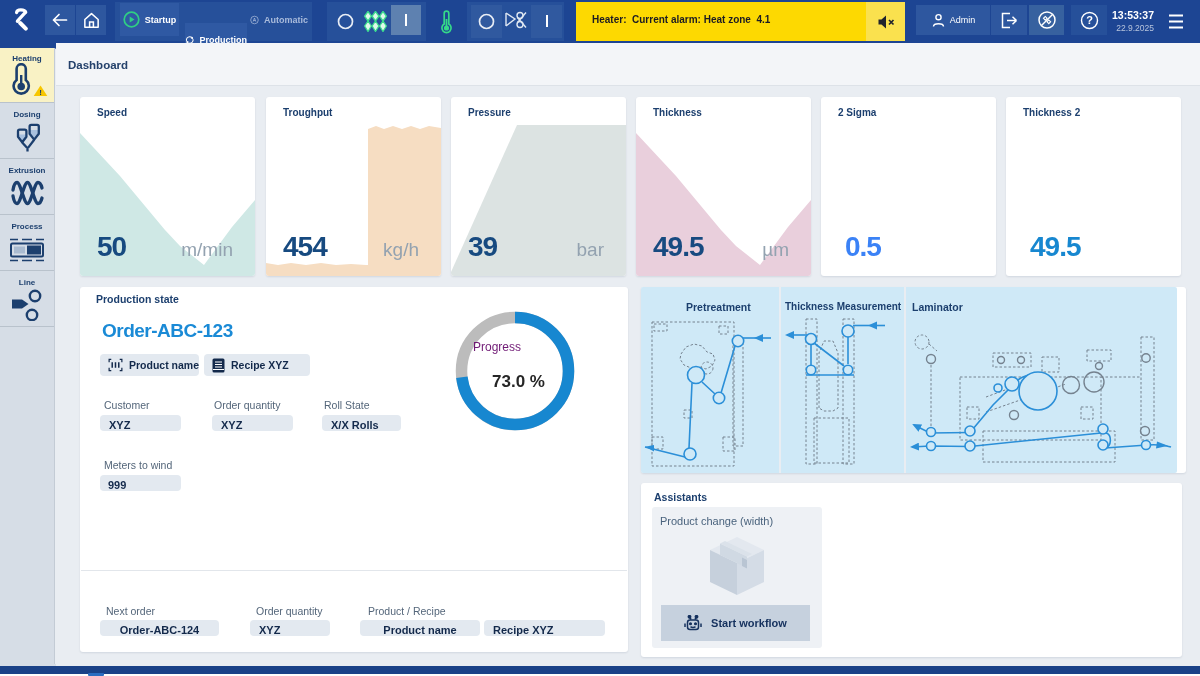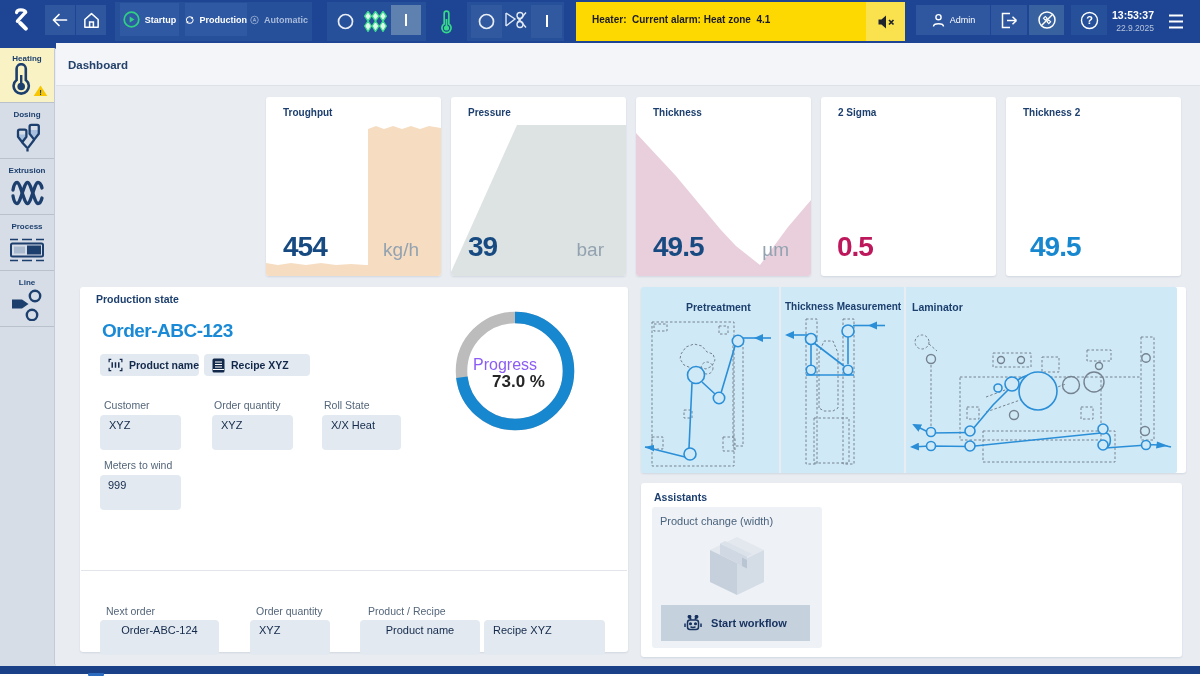--- a/index.html
+++ b/index.html
@@ -15,21 +15,21 @@
   
   #sidebar { position:absolute; left:0; top:43px; width:55px; height:623px; background:#d6dde6; border-right:1px solid #c3cbd5; }
   .sitem { position:absolute; left:0; width:54px; height:55px; border-bottom:1px solid #b9c2cc; text-align:center; }
   .sitem .slabel { font-size:8px; color:#1c3f6e; margin-top:6px; font-weight:bold;}
   
   .card { position:absolute; background:#fff; border-radius:3px; box-shadow:0 1px 2px rgba(40,60,90,.12); }
   .kpi-title { position:absolute; left:17px; top:10px; font-size:10px; font-weight:bold; color:#1c3f6e; }
   .kpi-val { position:absolute; left:17px; bottom:13px; font-size:28px; font-weight:bold; color:#174a80; letter-spacing:-1px; }
   .kpi-unit { position:absolute; right:22px; bottom:15px; font-size:19px; color:#93a2b0; }
   .flabel { position:absolute; font-size:10.5px; color:#54667a; }
-  .ffield { position:absolute; height:35px; background:#e3e9f0; border-radius:4px; font-size:11px; font-weight:normal; color:#13294b; line-height:21px; padding-left:9px; }
+  .ffield { position:absolute; height:16px; background:#e3e9f0; border-radius:4px; font-size:11px; font-weight:bold; color:#13294b; line-height:21px; padding-left:9px; }
   .chip { position:absolute; height:22px; background:#e3e9f0; border-radius:4px; display:flex; align-items:center; gap:6px; padding:0 0 0 8px; font-size:10.5px; font-weight:bold; color:#13294b; white-space:nowrap; }
 </style>
 </head>
 <body>
 <div id="app">
 
 <div id="topbar">
 
   <svg class="abs" style="left:14px;top:8px" width="16" height="23" viewBox="0 0 16 23">
     <g stroke="#fff" fill="none" stroke-linecap="round">
@@ -52,21 +52,21 @@
   </div>
 
   <div class="tgroup" style="left:115px;width:197px;"></div>
   <div class="gbtn" style="left:120px;width:59px;">
     <svg width="17" height="17" viewBox="0 0 17 17">
           <circle cx="8.5" cy="8.5" r="7.3" stroke="#2fcf84" stroke-width="1.7" fill="none"></circle>
           <path d="M6.7 5.4 L11.5 8.5 L6.7 11.6 Z" fill="#2fcf84"></path>
         </svg>
     <span>Startup</span>
   </div>
-  <div class="gbtn" style="left:185px;width:62px;">
+  <div class="gbtn" style="left:185px;width:62px;margin-top:20px;">
     <svg width="16" height="16" viewBox="0 0 16 16">
           <path d="M2.6 9.6 A5.6 5.6 0 0 1 8 2.4 C10.3 2.4 12.3 3.7 13.2 5.6 M13.4 6.4 A5.6 5.6 0 0 1 8 13.6 C5.7 13.6 3.7 12.3 2.8 10.4" stroke="#fff" stroke-width="1.7" fill="none"></path>
           <path d="M13.2 2.6 L13.3 6.6 L9.6 5.2 Z" fill="#fff"></path>
           <path d="M2.8 13.4 L2.7 9.4 L6.4 10.8 Z" fill="#fff"></path>
         </svg>
     <span>Production</span>
   </div>
   <div class="gbtn" style="left:250px;width:58px;background:#26509a;color:#a9bbdb;">
     <svg width="18" height="18" viewBox="0 0 18 18">
           <circle cx="9" cy="9" r="7.6" stroke="#a9bbdb" stroke-width="1.5" fill="none"></circle>
@@ -209,20 +209,28 @@
   <svg width="34" height="32" viewBox="0 0 34 32" style="margin-top:2px">
     <circle cx="25" cy="7" r="5.2" stroke="#1c3f6e" stroke-width="2.4" fill="none"></circle>
     <circle cx="22" cy="26" r="5.2" stroke="#1c3f6e" stroke-width="2.4" fill="none"></circle>
     <path d="M2 10.5 H12 L18.5 15 L12 19.5 H2 Z" fill="#1c3f6e"></path>
   </svg>
 </div>
 
 <div class="abs" style="left:56px;top:43px;width:1144px;height:43px;background:#f3f5f8;border-bottom:1px solid #dde2e8;"></div>
 <div class="abs" style="left:68px;top:59px;font-size:11.5px;font-weight:bold;color:#24416b;">Dashboard</div>
 
+<div class="card" style="left:80px;top:97px;width:175px;height:179px;overflow:hidden;">
+  <svg class="abs" style="left:0;top:0" width="175" height="179" viewBox="0 0 175 179" preserveAspectRatio="none">
+    <polygon points="0,36 40,79 85,133 100,149 124,168 152,130 175,103 175,179 0,179" fill="#cfe8e5"></polygon>
+  </svg>
+  <div class="kpi-title">Speed</div>
+  <div class="kpi-val">50</div>
+  <div class="kpi-unit">m/min</div>
+</div>
 <div class="card" style="left:266px;top:97px;width:175px;height:179px;overflow:hidden;">
   <svg class="abs" style="left:0;top:0" width="175" height="179" viewBox="0 0 175 179" preserveAspectRatio="none">
     <polygon points="0,166 12,168 25,166 40,168 55,166 70,168 85,167 100,168 102,168 102,32 110,29 118,32 127,29 136,32 145,29 154,32 163,29 175,31 175,179 0,179" fill="#f6ddc2"></polygon>
   </svg>
   <div class="kpi-title">Troughput</div>
   <div class="kpi-val">454</div>
   <div class="kpi-unit">kg/h</div>
 </div>
 <div class="card" style="left:451px;top:97px;width:175px;height:179px;overflow:hidden;">
   <svg class="abs" style="left:0;top:0" width="175" height="179" viewBox="0 0 175 179" preserveAspectRatio="none">
@@ -235,21 +243,21 @@
 <div class="card" style="left:636px;top:97px;width:175px;height:179px;overflow:hidden;">
   <svg class="abs" style="left:0;top:0" width="175" height="179" viewBox="0 0 175 179" preserveAspectRatio="none">
     <polygon points="0,36 40,79 85,133 100,149 124,168 152,130 175,103 175,179 0,179" fill="#e9cfdc"></polygon>
   </svg>
   <div class="kpi-title">Thickness</div>
   <div class="kpi-val">49.5</div>
   <div class="kpi-unit">µm</div>
 </div>
 <div class="card" style="left:821px;top:97px;width:175px;height:179px;">
   <div class="kpi-title">2 Sigma</div>
-  <div class="kpi-val" style="color:#be185d;left:16px;">0.5</div>
+  <div class="kpi-val" style="color:#3b82f6;left:24px;">0.5</div>
 </div>
 <div class="card" style="left:1006px;top:97px;width:175px;height:179px;">
   <div class="kpi-title">Thickness 2</div>
   <div class="kpi-val" style="color:#1787d0;left:24px;">49.5</div>
 </div>
 
 <div class="card" style="left:80px;top:287px;width:548px;height:365px;"></div>
 <div class="abs" style="left:96px;top:293px;font-size:10.5px;font-weight:bold;color:#1c3f6e;">Production state</div>
 <div class="abs" style="left:102px;top:320px;font-size:19px;font-weight:bold;color:#1a8ad6;letter-spacing:-.5px;">Order-ABC-123</div>
 <div class="chip" style="left:100px;top:354px;width:99px;">
@@ -267,29 +275,29 @@
         <path d="M3 4 H10 M3 6.5 H10 M3 9 H10" stroke="#fff" stroke-width="1.1"></path>
         <path d="M1 11.5 H12" stroke="#fff" stroke-width="1"></path>
       </svg>
   <span>Recipe XYZ</span>
 </div>
 <div class="flabel" style="left:104px;top:399px;">Customer</div>
 <div class="flabel" style="left:214px;top:399px;">Order quantity</div>
 <div class="flabel" style="left:324px;top:399px;">Roll State</div>
 <div class="ffield" style="left:100px;top:415px;width:81px;">XYZ</div>
 <div class="ffield" style="left:212px;top:415px;width:81px;">XYZ</div>
-<div class="ffield" style="left:322px;top:415px;width:79px;">X/X Heat</div>
+<div class="ffield" style="left:322px;top:415px;width:79px;">X/X Rolls</div>
 <div class="flabel" style="left:104px;top:459px;">Meters to wind</div>
 <div class="ffield" style="left:100px;top:475px;width:81px;padding-left:8px;">999</div>
 
 <svg class="abs" style="left:455px;top:311px" width="120" height="120" viewBox="0 0 120 120">
   <circle cx="60" cy="60" r="53.5" fill="none" stroke="#bcbcbc" stroke-width="11.5"></circle>
   <circle cx="60" cy="60" r="53.5" fill="none" stroke="#1787d0" stroke-width="11.5" stroke-dasharray="245.4 90.8" transform="rotate(-90 60 60)"></circle>
 </svg>
-<div class="abs" style="left:473px;top:356px;font-size:16px;color:#8b5cf6;">Progress</div>
+<div class="abs" style="left:473px;top:340px;font-size:12px;color:#701a75;">Progress</div>
 <div class="abs" style="left:492px;top:372px;font-size:17px;font-weight:bold;color:#262626;">73.0 %</div>
 <div class="abs" style="left:81px;top:570px;width:546px;height:1px;background:#e2e6eb;"></div>
 <div class="flabel" style="left:106px;top:605px;">Next order</div>
 <div class="flabel" style="left:256px;top:605px;">Order quantity</div>
 <div class="flabel" style="left:368px;top:605px;">Product / Recipe</div>
 <div class="ffield" style="left:100px;top:620px;width:119px;padding-left:0;text-align:center;">Order-ABC-124</div>
 <div class="ffield" style="left:250px;top:620px;width:80px;">XYZ</div>
 <div class="ffield" style="left:360px;top:620px;width:120px;padding-left:0;text-align:center;">Product name</div>
 <div class="ffield" style="left:484px;top:620px;width:121px;">Recipe XYZ</div>
 

